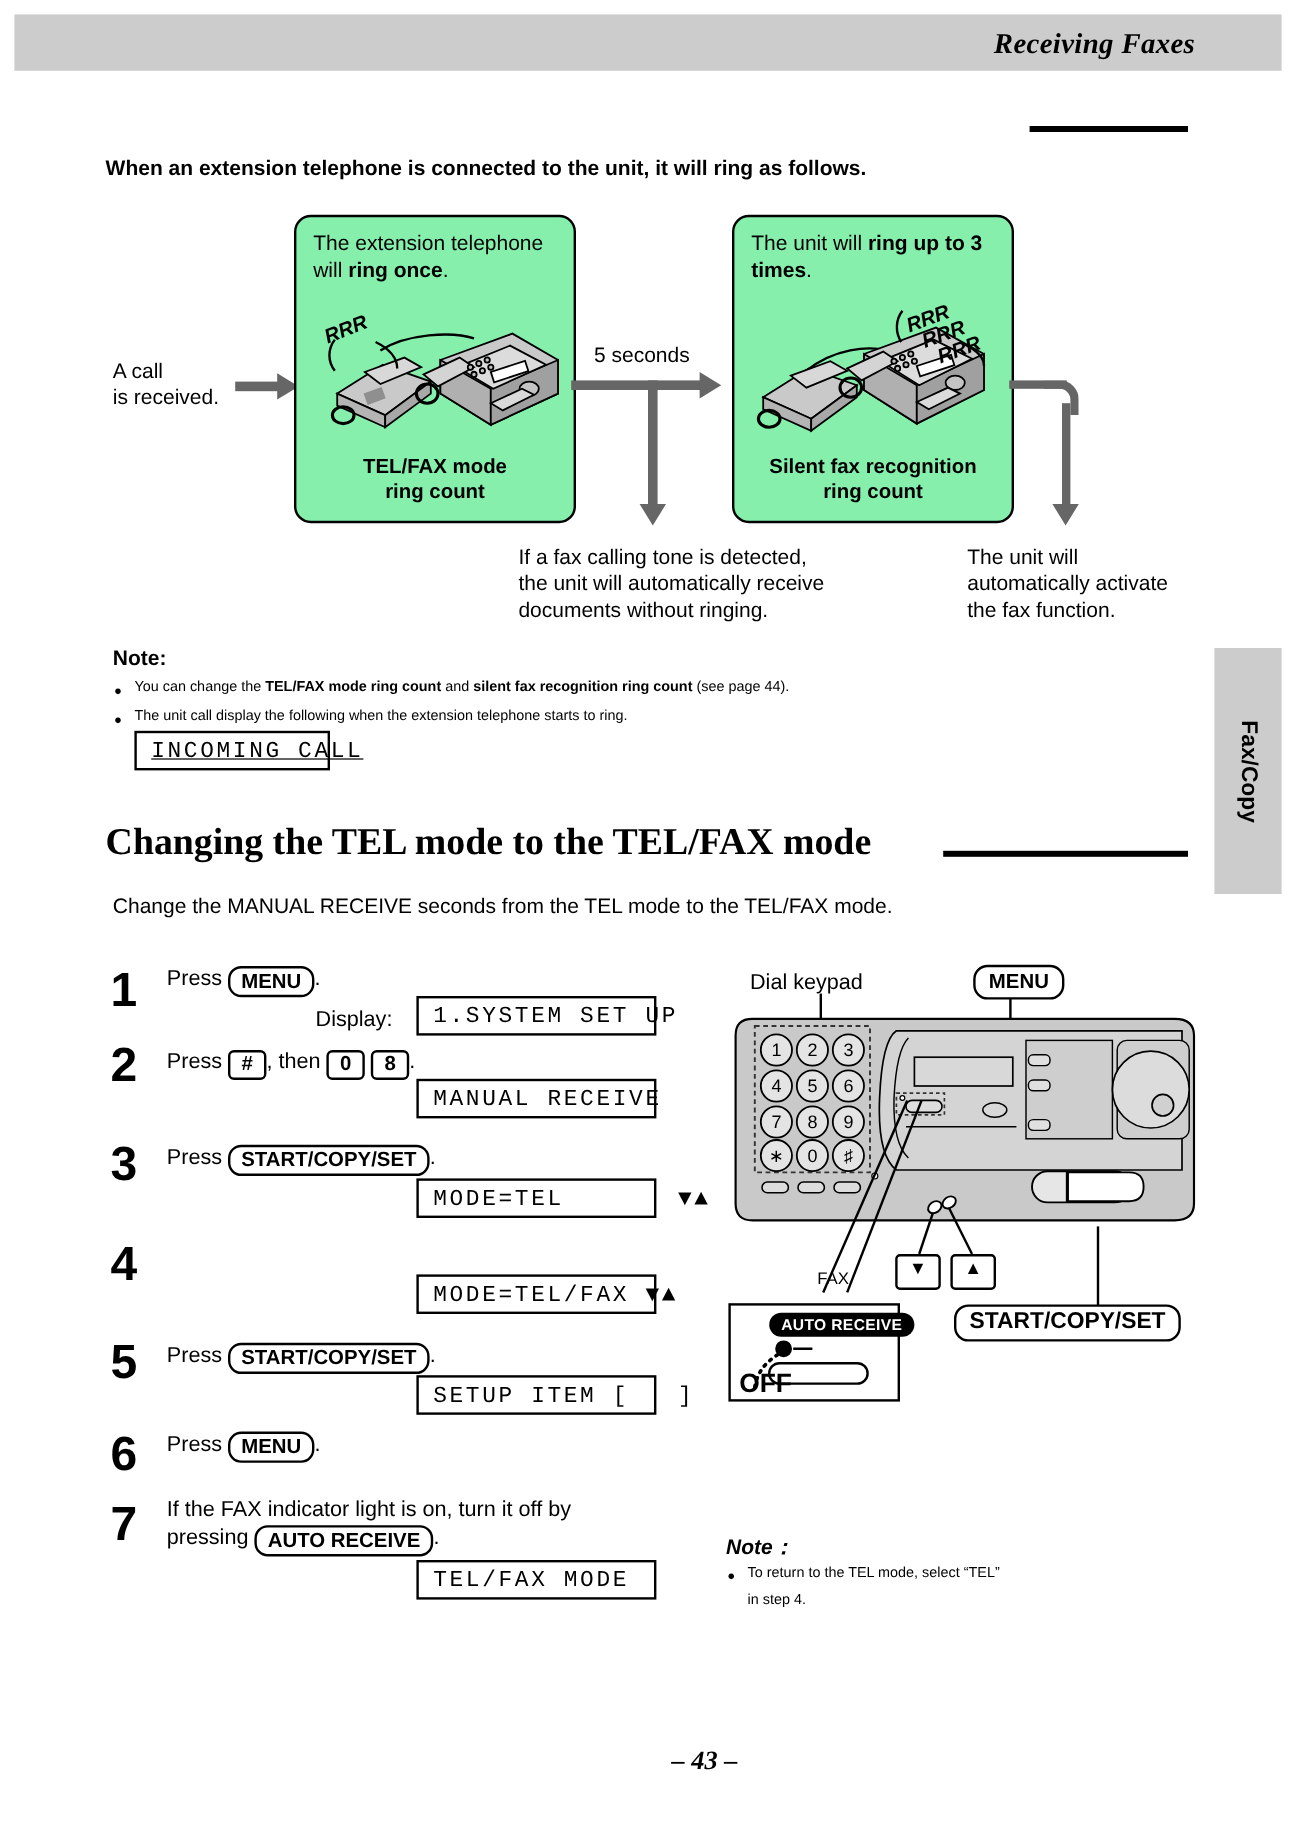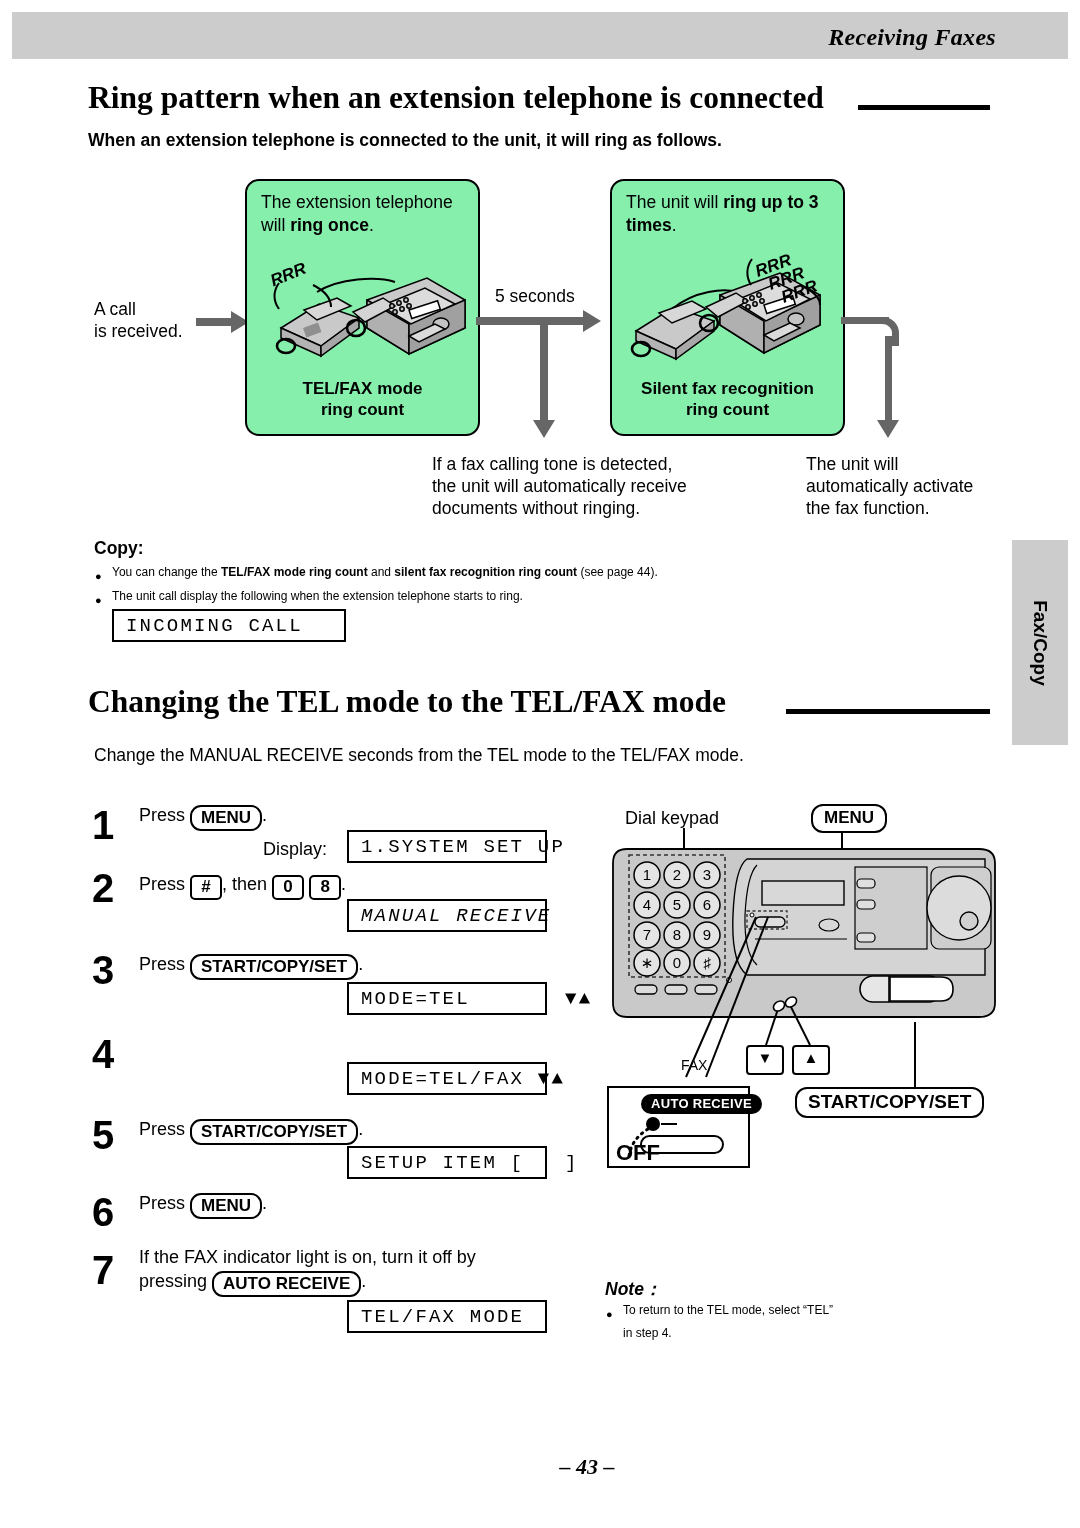--- a/index.html
+++ b/index.html
@@ -159,21 +159,20 @@
   .pagenum .off{margin-left:94px;}
 </style>
 </head>
 <body>
 
 <div class="page">
 
   <div class="header-band"></div>
   <div class="header-title">Receiving Faxes</div>
 
-  <div class="h1" style="left:88px;top:80px;">Ring pattern when an extension telephone is connected</div>
   <div class="h1rule" style="left:858px;top:105px;width:132px;"></div>
 
   <div class="lead" style="left:88px;top:130px;">When an extension telephone is connected to the unit, it will ring as follows.</div>
 
   <div class="lbl" style="left:94px;top:298px;">
     <span>A call</span><br>
     <span>is received.</span>
   </div>
 
   <div class="arrow-gray" style="left:196px;top:318px;width:38px;height:8px;"></div>
@@ -294,49 +293,49 @@
   <div class="arrow-gray" style="left:885px;top:336px;width:7px;height:88px;"></div>
   <div class="arrowhead-d" style="left:877px;top:420px;"></div>
 
   <div class="lbl" style="left:432px;top:453px;white-space:pre-line;">If a fax calling tone is detected,
 the unit will automatically receive
 documents without ringing.</div>
   <div class="lbl" style="left:806px;top:453px;white-space:pre-line;">The unit will
 automatically activate
 the fax function.</div>
 
-  <div class="note-h" style="left:94px;top:538px;">Copy:</div>
+  <div class="note-h" style="left:94px;top:538px;">Note:</div>
   <div class="bullet" style="left:112px;top:561px;">
     <span>You can change the </span><span class="b">TEL/FAX mode ring count</span><span> and </span><span class="b">silent fax recognition ring count</span><span> (see page 44).</span>
   </div>
   <div class="bullet" style="left:112px;top:585px;">
     <span>The unit call display the following when the extension telephone starts to ring.</span>
   </div>
-  <div class="lcd" style="left:112px;top:609px;width:234px;">INCOMING CALL</div>
+  <div class="lcd" style="left:112px;top:609px;width:163px;text-decoration:underline;">INCOMING CALL</div>
 
   <div class="h1" style="left:88px;top:684px;">Changing the TEL mode to the TEL/FAX mode</div>
   <div class="h1rule" style="left:786px;top:709px;width:204px;"></div>
   <div class="body-txt" style="left:94px;top:745px;">Change the MANUAL RECEIVE seconds from the TEL mode to the TEL/FAX mode.</div>
 
   <div class="stepnum" style="left:92px;top:803px;">1</div>
   <div class="steptxt" style="left:139px;top:803px;">
     <span>Press</span>
     <span class="key">MENU</span><span>.</span>
   </div>
   <div class="steptxt" style="left:263px;top:837px;">Display:</div>
   <div class="lcd" style="left:347px;top:830px;width:200px;">1.SYSTEM SET UP</div>
 
   <div class="stepnum" style="left:92px;top:866px;">2</div>
   <div class="steptxt" style="left:139px;top:872px;">
     <span>Press</span>
     <span class="keysq">#</span><span>, then</span>
     <span class="keysq">0</span>
     <span class="keysq">8</span><span>.</span>
   </div>
-  <div class="lcd" style="left:347px;top:899px;width:200px;font-style:italic;">MANUAL RECEIVE</div>
+  <div class="lcd" style="left:347px;top:899px;width:200px;">MANUAL RECEIVE</div>
 
   <div class="stepnum" style="left:92px;top:948px;">3</div>
   <div class="steptxt" style="left:139px;top:952px;">
     <span>Press</span>
     <span class="key">START/COPY/SET</span><span>.</span>
   </div>
   <div class="lcd" style="left:347px;top:982px;width:200px;">MODE=TEL       ▼▲</div>
 
   <div class="stepnum" style="left:92px;top:1032px;">4</div>
   <div class="lcd" style="left:347px;top:1062px;width:200px;text-align:right;">MODE=TEL/FAX ▼▲</div>

